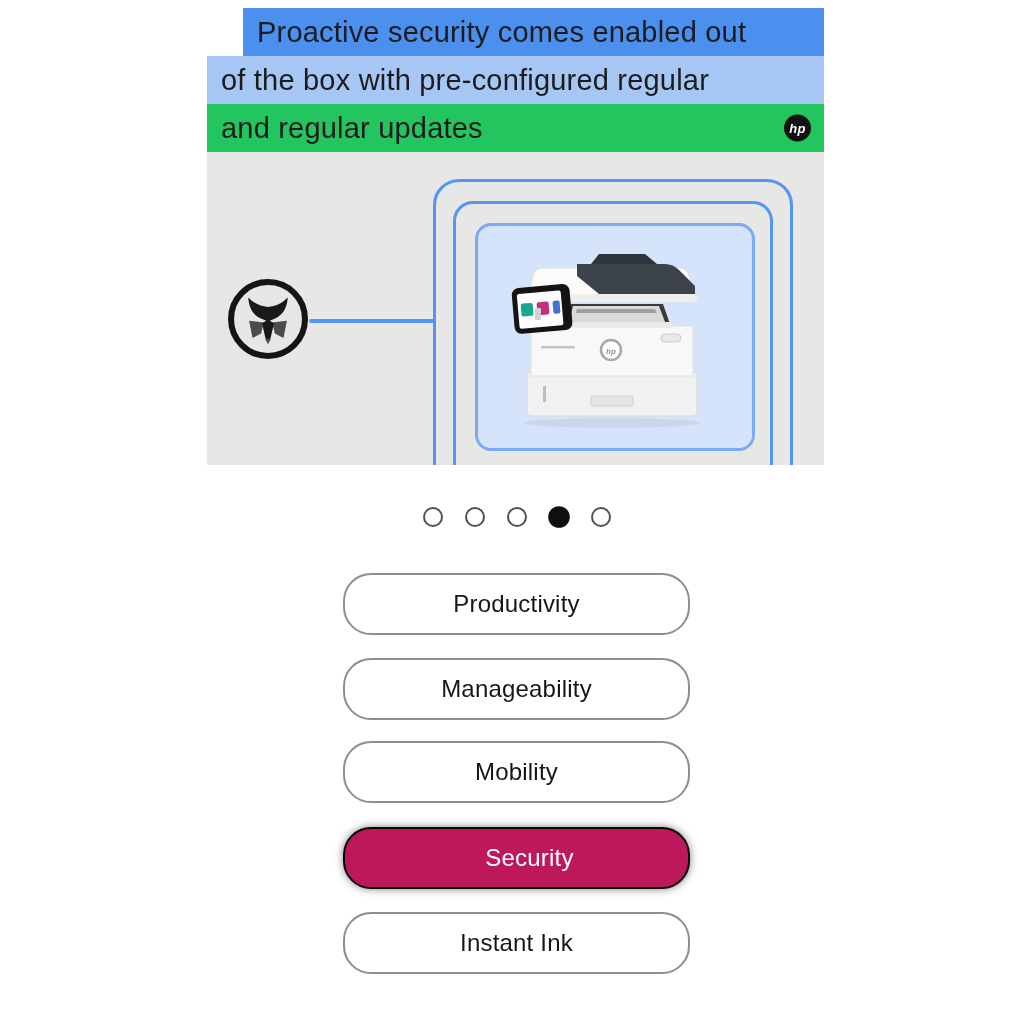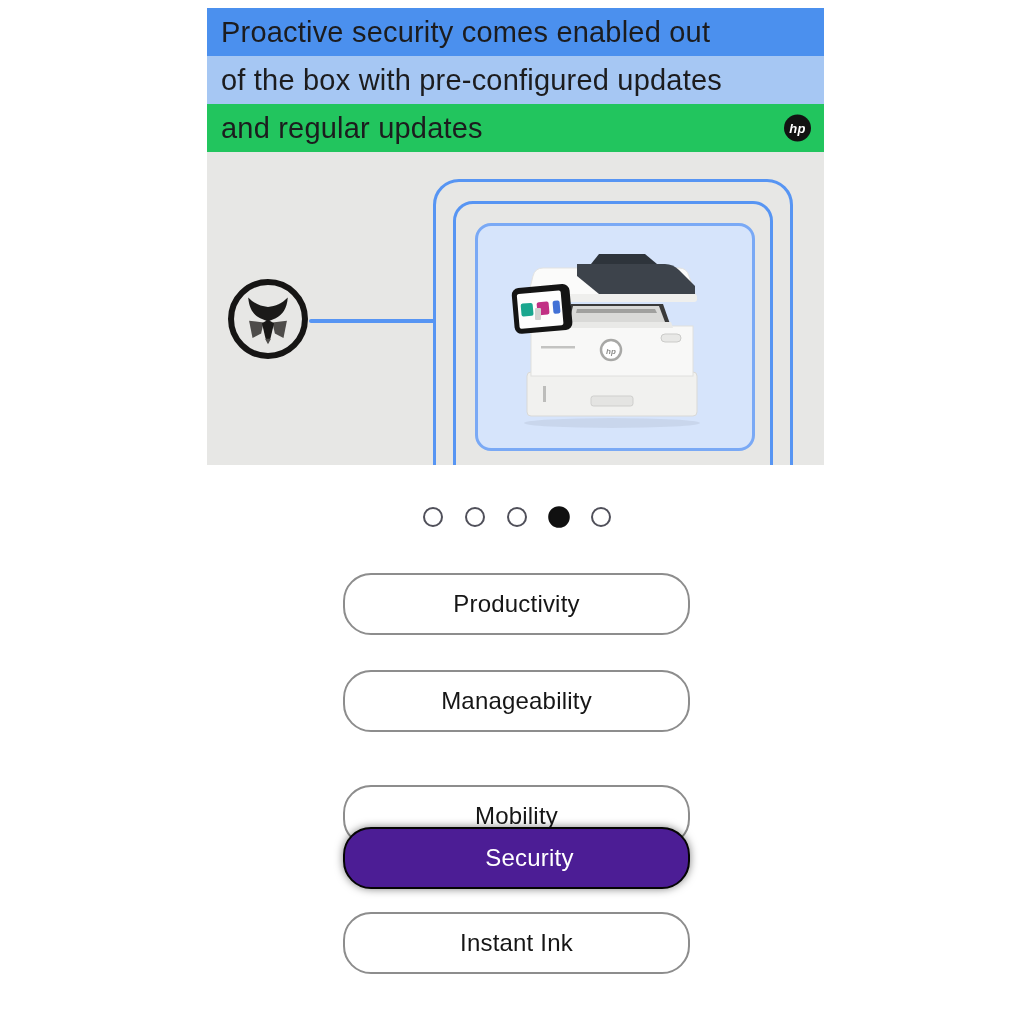--- a/index.html
+++ b/index.html
@@ -7,21 +7,21 @@
     position:relative; width:1033px; height:1033px; background:#ffffff;
     font-family:"Liberation Sans", sans-serif; overflow:hidden;
   }
 
   
   .hero { position:absolute; left:207px; top:8px; width:617px; }
   .band {
     height:48px; display:flex; align-items:center; padding-left:14px;
     font-size:29px; color:#1c1c1e; white-space:nowrap; letter-spacing:0.2px;
   }
-  .band1 { background:#4b90ee; }
+  .band1 { background:#4b90ee;margin-left:36px; }
   .band2 { background:#a6c7f3; }
   .band3 { background:#22c55e; position:relative; }
   .hp-badge {
     position:absolute; right:13px; top:50%; transform:translateY(-50%);
     width:27px; height:27px; border-radius:50%; background:#121212; color:#ffffff;
     display:flex; align-items:center; justify-content:center;
     font-style:italic; font-weight:bold; font-size:13px; line-height:1;
   }
 
   .hero-image { position:relative; height:313px; background:#e7e7e5; overflow:hidden; }
@@ -43,37 +43,37 @@
   .dot.active { background:#101010; border-color:#101010; transform:scale(1.08); }
 
   
   .pill {
     position:absolute; left:343px; width:347px; height:62px; box-sizing:border-box;
     border-radius:28px; border:2px solid #8d8d8d; background:#ffffff;
     font-family:"Liberation Sans", sans-serif; font-size:24px; color:#161616;
     display:flex; align-items:center; justify-content:center; cursor:pointer;
     padding:0; letter-spacing:0.2px;
   }
-  .pill1 { top:573px; } .pill2 { top:658px;margin-top:12px; } .pill3 { top:741px;margin-top:44px; }
+  .pill1 { top:573px; } .pill2 { top:658px; } .pill3 { top:741px; }
   .pill4 { top:827px; } .pill5 { top:912px; }
-  .pill.active { background:#4c1d95; border-color:#050505; color:#ffffff;
+  .pill.active { background:#be185d; border-color:#050505; color:#ffffff;
                  box-shadow:0 0 9px rgba(0,0,0,0.5);padding-left:26px; }
 </style>
 </head>
 <body>
 
 <div class="page">
 
   <div class="hero">
 
     <div class="band band1">
       <span>Proactive security comes enabled out</span>
     </div>
     <div class="band band2">
-      <span>of the box with pre-configured updates</span>
+      <span>of the box with pre-configured regular</span>
     </div>
     <div class="band band3">
       <span>and regular updates</span>
       <span class="hp-badge">
         <span>hp</span>
       </span>
     </div>
 
     <div class="hero-image">
 

